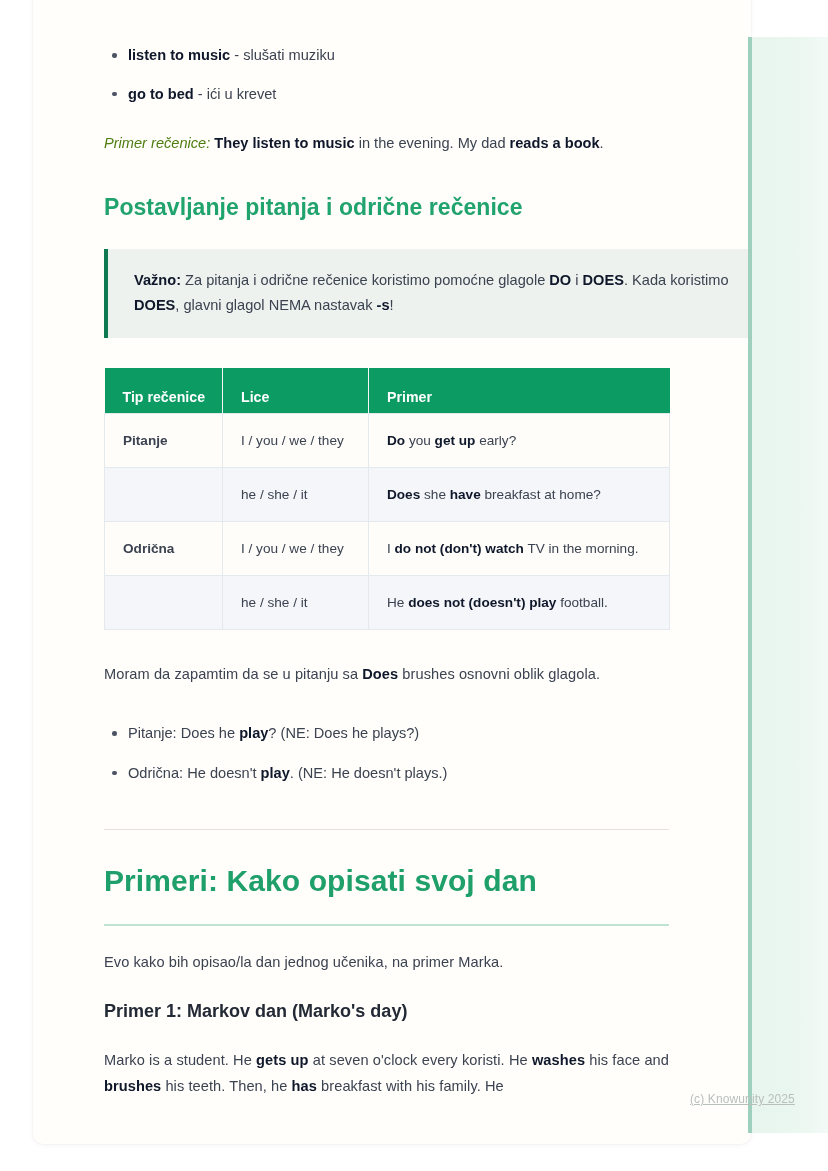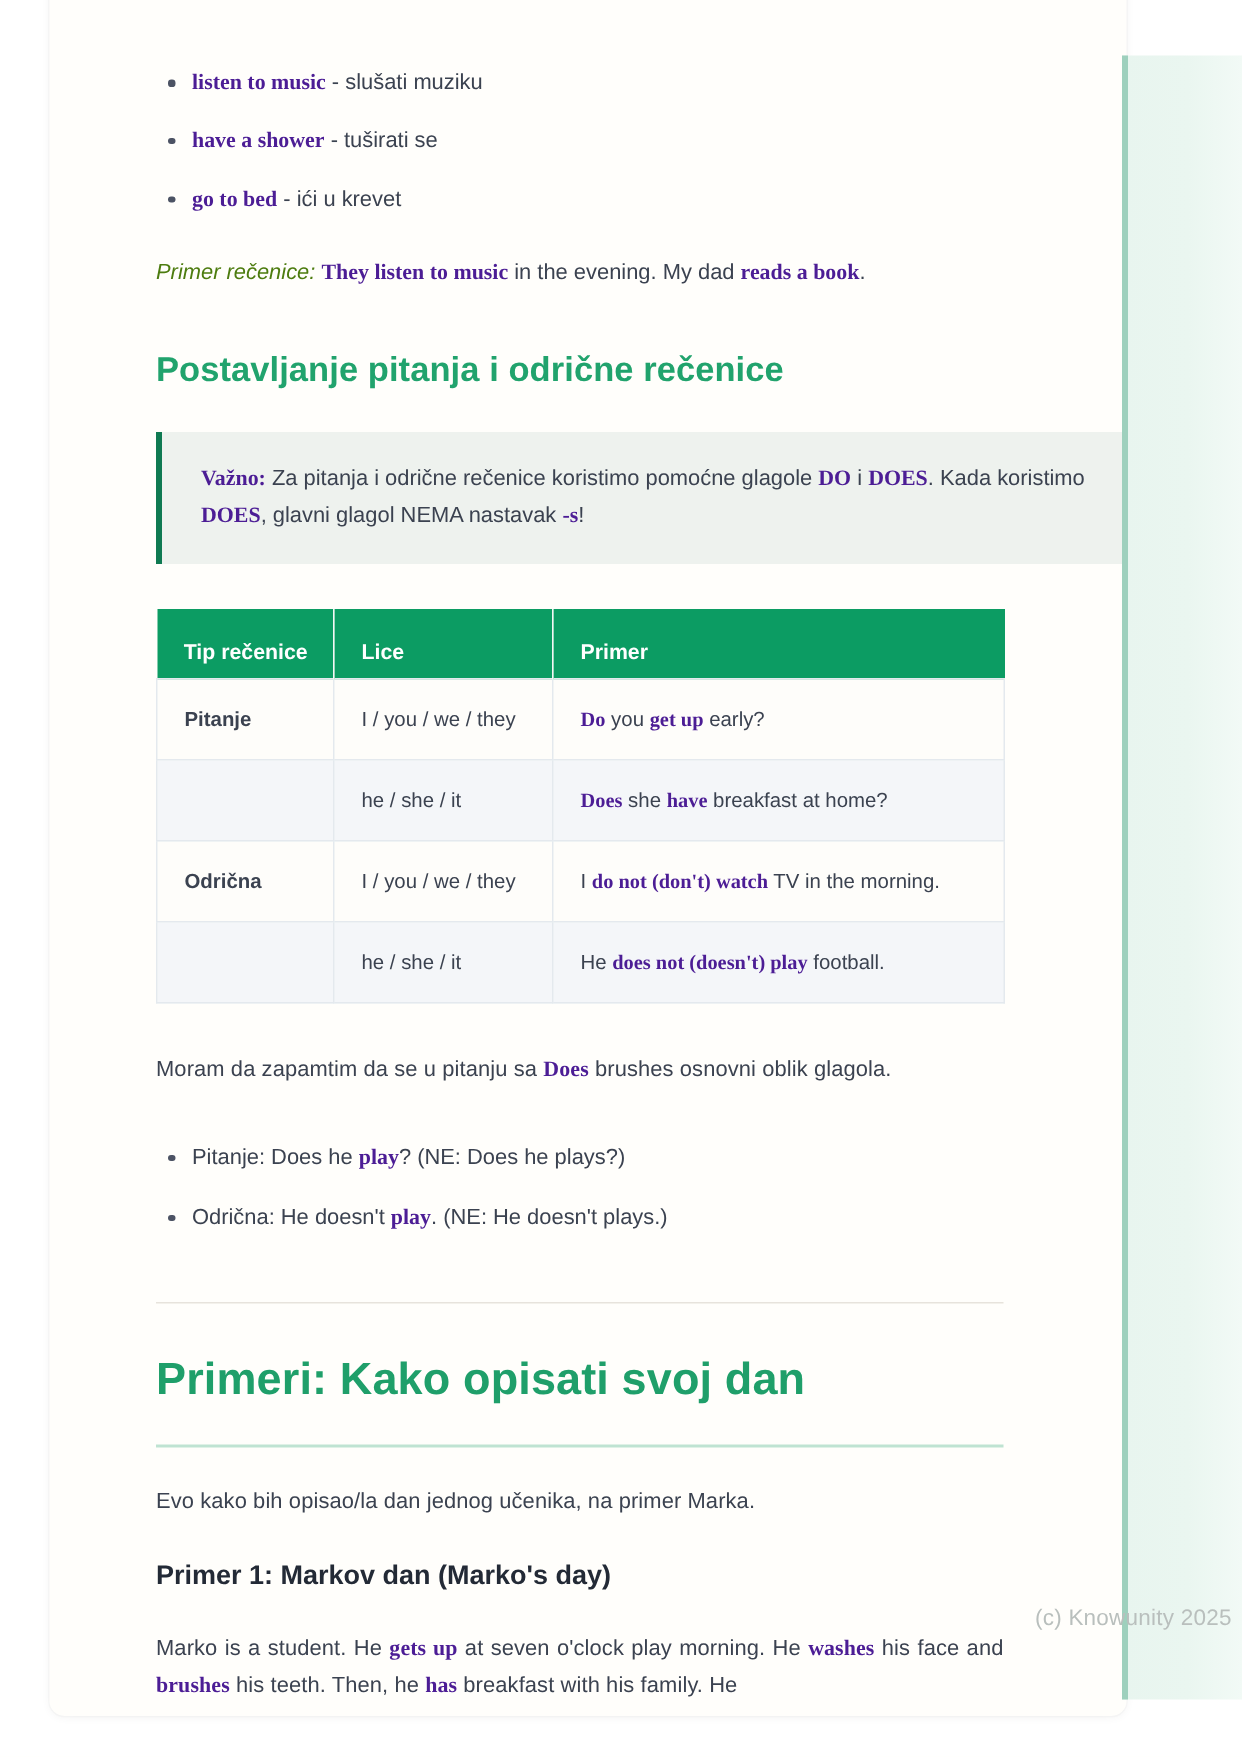--- a/index.html
+++ b/index.html
@@ -44,21 +44,21 @@
     left:71px;top:0;
     width:565px;
   }
 
   .body-text{
     color:#3b4250;
     font-size:14.6px;
     line-height:1.62;
     letter-spacing:.005em;
   }
-  b,strong{color:#4c1d95;font-weight:700;font-family:Liberation Serif, serif;}
+  b,strong{color:#0f172a;font-weight:700;}
 
   
   ul.bullets{
     list-style:none;
     margin:0;padding:0;
   }
   ul.bullets li{
     position:relative;
     padding-left:24px;
     margin:0 0 17px 0;
@@ -160,42 +160,40 @@
     padding-bottom:26px;
     border-bottom:2px solid #bfe3d2;
   }
 
   .p-intro{margin-top:25px;}
   .p-sub{margin-top:27px;font-weight:700;color:#232a36;font-size:18px;}
   .p-story{margin-top:26px;text-align:justify;line-height:1.72;}
 
   .watermark{
     position:absolute;
-    left:690px;top:1070px;
-    font-size:15px;
+    left:690px;top:1092px;
+    font-size:12px;
     color:#b9bfbd;
     letter-spacing:.01em;
     white-space:nowrap;
+    text-decoration:underline;
   }
 </style>
 </head>
 <body>
 
 <div id="page">
 
   <div id="doc-card">
 
     <div id="content">
 
       <ul class="bullets" style="margin-top:85px;">
         <li>
           <b>listen to music</b><span> - </span><span>slušati muziku</span>
-        </li>
-        <li>
-          <b>have a shower</b><span> - </span><span>tuširati se</span>
         </li>
         <li>
           <b>go to bed</b><span> - </span><span>ići u krevet</span>
         </li>
       </ul>
 
       <p class="example-line">
         <i>Primer rečenice:</i>
         <b>They listen to music</b><span> in the evening. My dad </span><b>reads a book</b><span>.</span>
       </p>
@@ -251,21 +249,21 @@
       </ul>
 
       <hr class="divider">
 
       <h1 class="big">Primeri: Kako opisati svoj dan</h1>
 
       <p class="body-text p-intro">Evo kako bih opisao/la dan jednog učenika, na primer Marka.</p>
 
       <p class="p-sub">Primer 1: Markov dan (Marko's day)</p>
 
-      <p class="body-text p-story"><span>Marko is a student. He </span><b>gets up</b><span> at seven o'clock play morning. He </span><b>washes</b><span> his face and </span><b>brushes</b><span> his teeth. Then, he </span><b>has</b><span> breakfast with his family. He</span></p>
+      <p class="body-text p-story"><span>Marko is a student. He </span><b>gets up</b><span> at seven o'clock every koristi. He </span><b>washes</b><span> his face and </span><b>brushes</b><span> his teeth. Then, he </span><b>has</b><span> breakfast with his family. He</span></p>
 
     </div>
   </div>
 
   <div id="green-panel"></div>
   <div id="green-panel-border"></div>
 
   <div class="watermark">(c) Knowunity 2025</div>
 
 </div>

